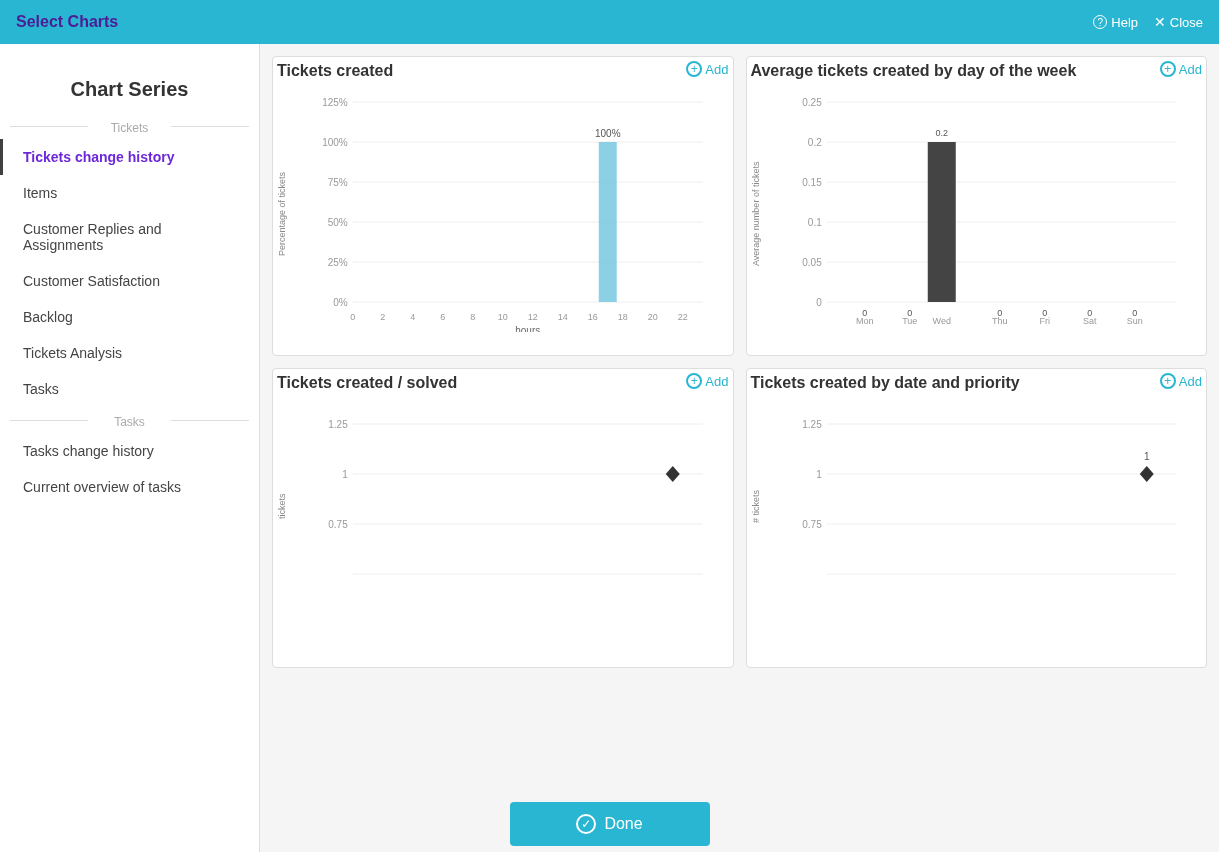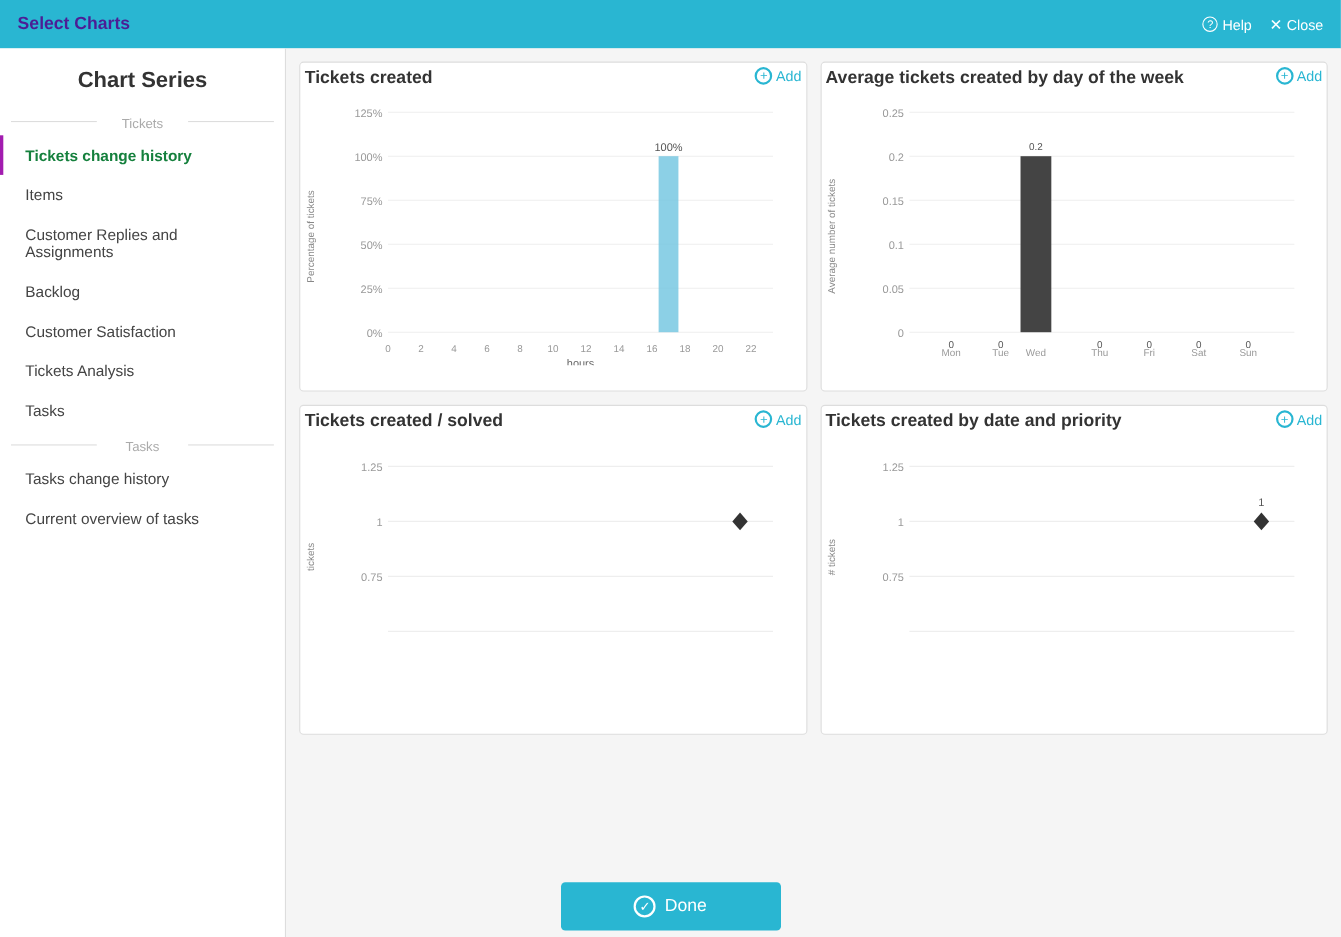--- a/index.html
+++ b/index.html
@@ -47,20 +47,21 @@
       border-right: 1px solid #ddd;
       overflow-y: auto;
       flex-shrink: 0;
     }
     .sidebar-title {
       font-size: 20px;
       font-weight: bold;
       color: #333;
       text-align: center;
       padding: 18px 16px 12px;
+      margin-top: 16px;
     }
     .sidebar-section-label {
       text-align: center;
       color: #aaa;
       font-size: 12px;
       padding: 8px 16px 4px;
       position: relative;
     }
     .sidebar-section-label::before,
     .sidebar-section-label::after {
@@ -75,22 +76,22 @@
     .sidebar-section-label::after { right: 10px; }
 
     .sidebar-item {
       padding: 10px 20px;
       font-size: 14px;
       color: #444;
       cursor: pointer;
       border-left: 3px solid transparent;
     }
     .sidebar-item.active {
-      color: #15803d;
-      border-left: 3px solid #a21caf;
+      color: #6d28d9;
+      border-left: 3px solid #404040;
       font-weight: bold;
     }
 
     
     .content {
       flex: 1;
       background: #f5f5f5;
       overflow-y: auto;
       padding: 12px;
       display: grid;
@@ -220,22 +221,22 @@
 
 <div class="main-layout">
 
   <div class="sidebar">
     <div class="sidebar-title">Chart Series</div>
 
     <div class="sidebar-section-label">Tickets</div>
     <div class="sidebar-item active">Tickets change history</div>
     <div class="sidebar-item">Items</div>
     <div class="sidebar-item">Customer Replies and Assignments</div>
+    <div class="sidebar-item">Customer Satisfaction</div>
     <div class="sidebar-item">Backlog</div>
-    <div class="sidebar-item">Customer Satisfaction</div>
     <div class="sidebar-item">Tickets Analysis</div>
     <div class="sidebar-item">Tasks</div>
 
     <div class="sidebar-section-label">Tasks</div>
     <div class="sidebar-item">Tasks change history</div>
     <div class="sidebar-item">Current overview of tasks</div>
   </div>
 
   <div class="content">
 

